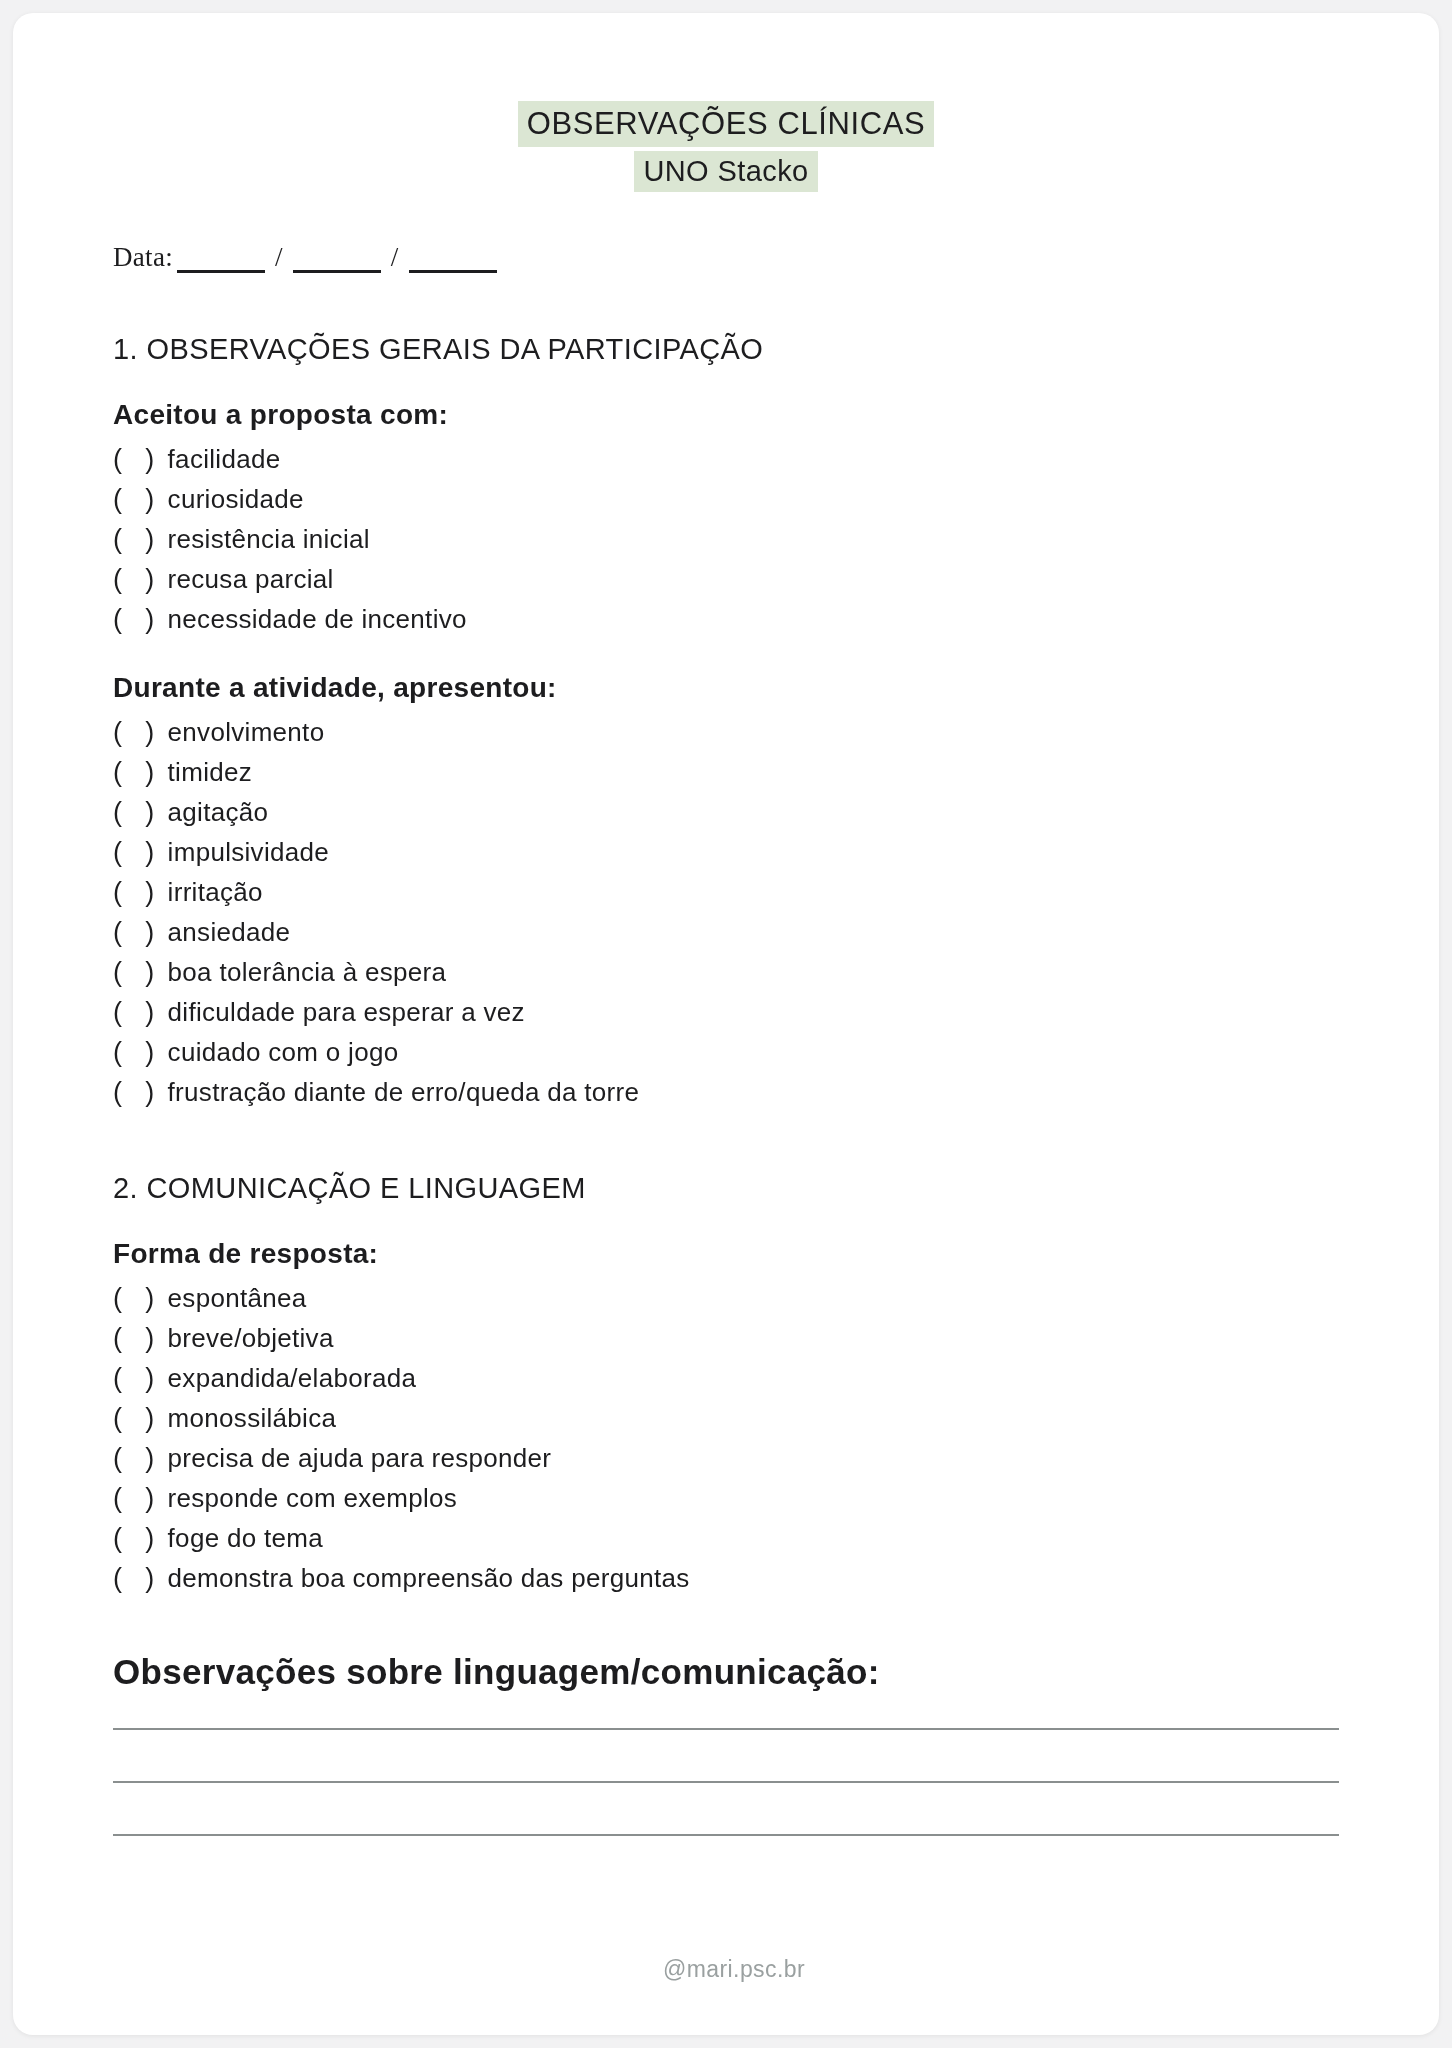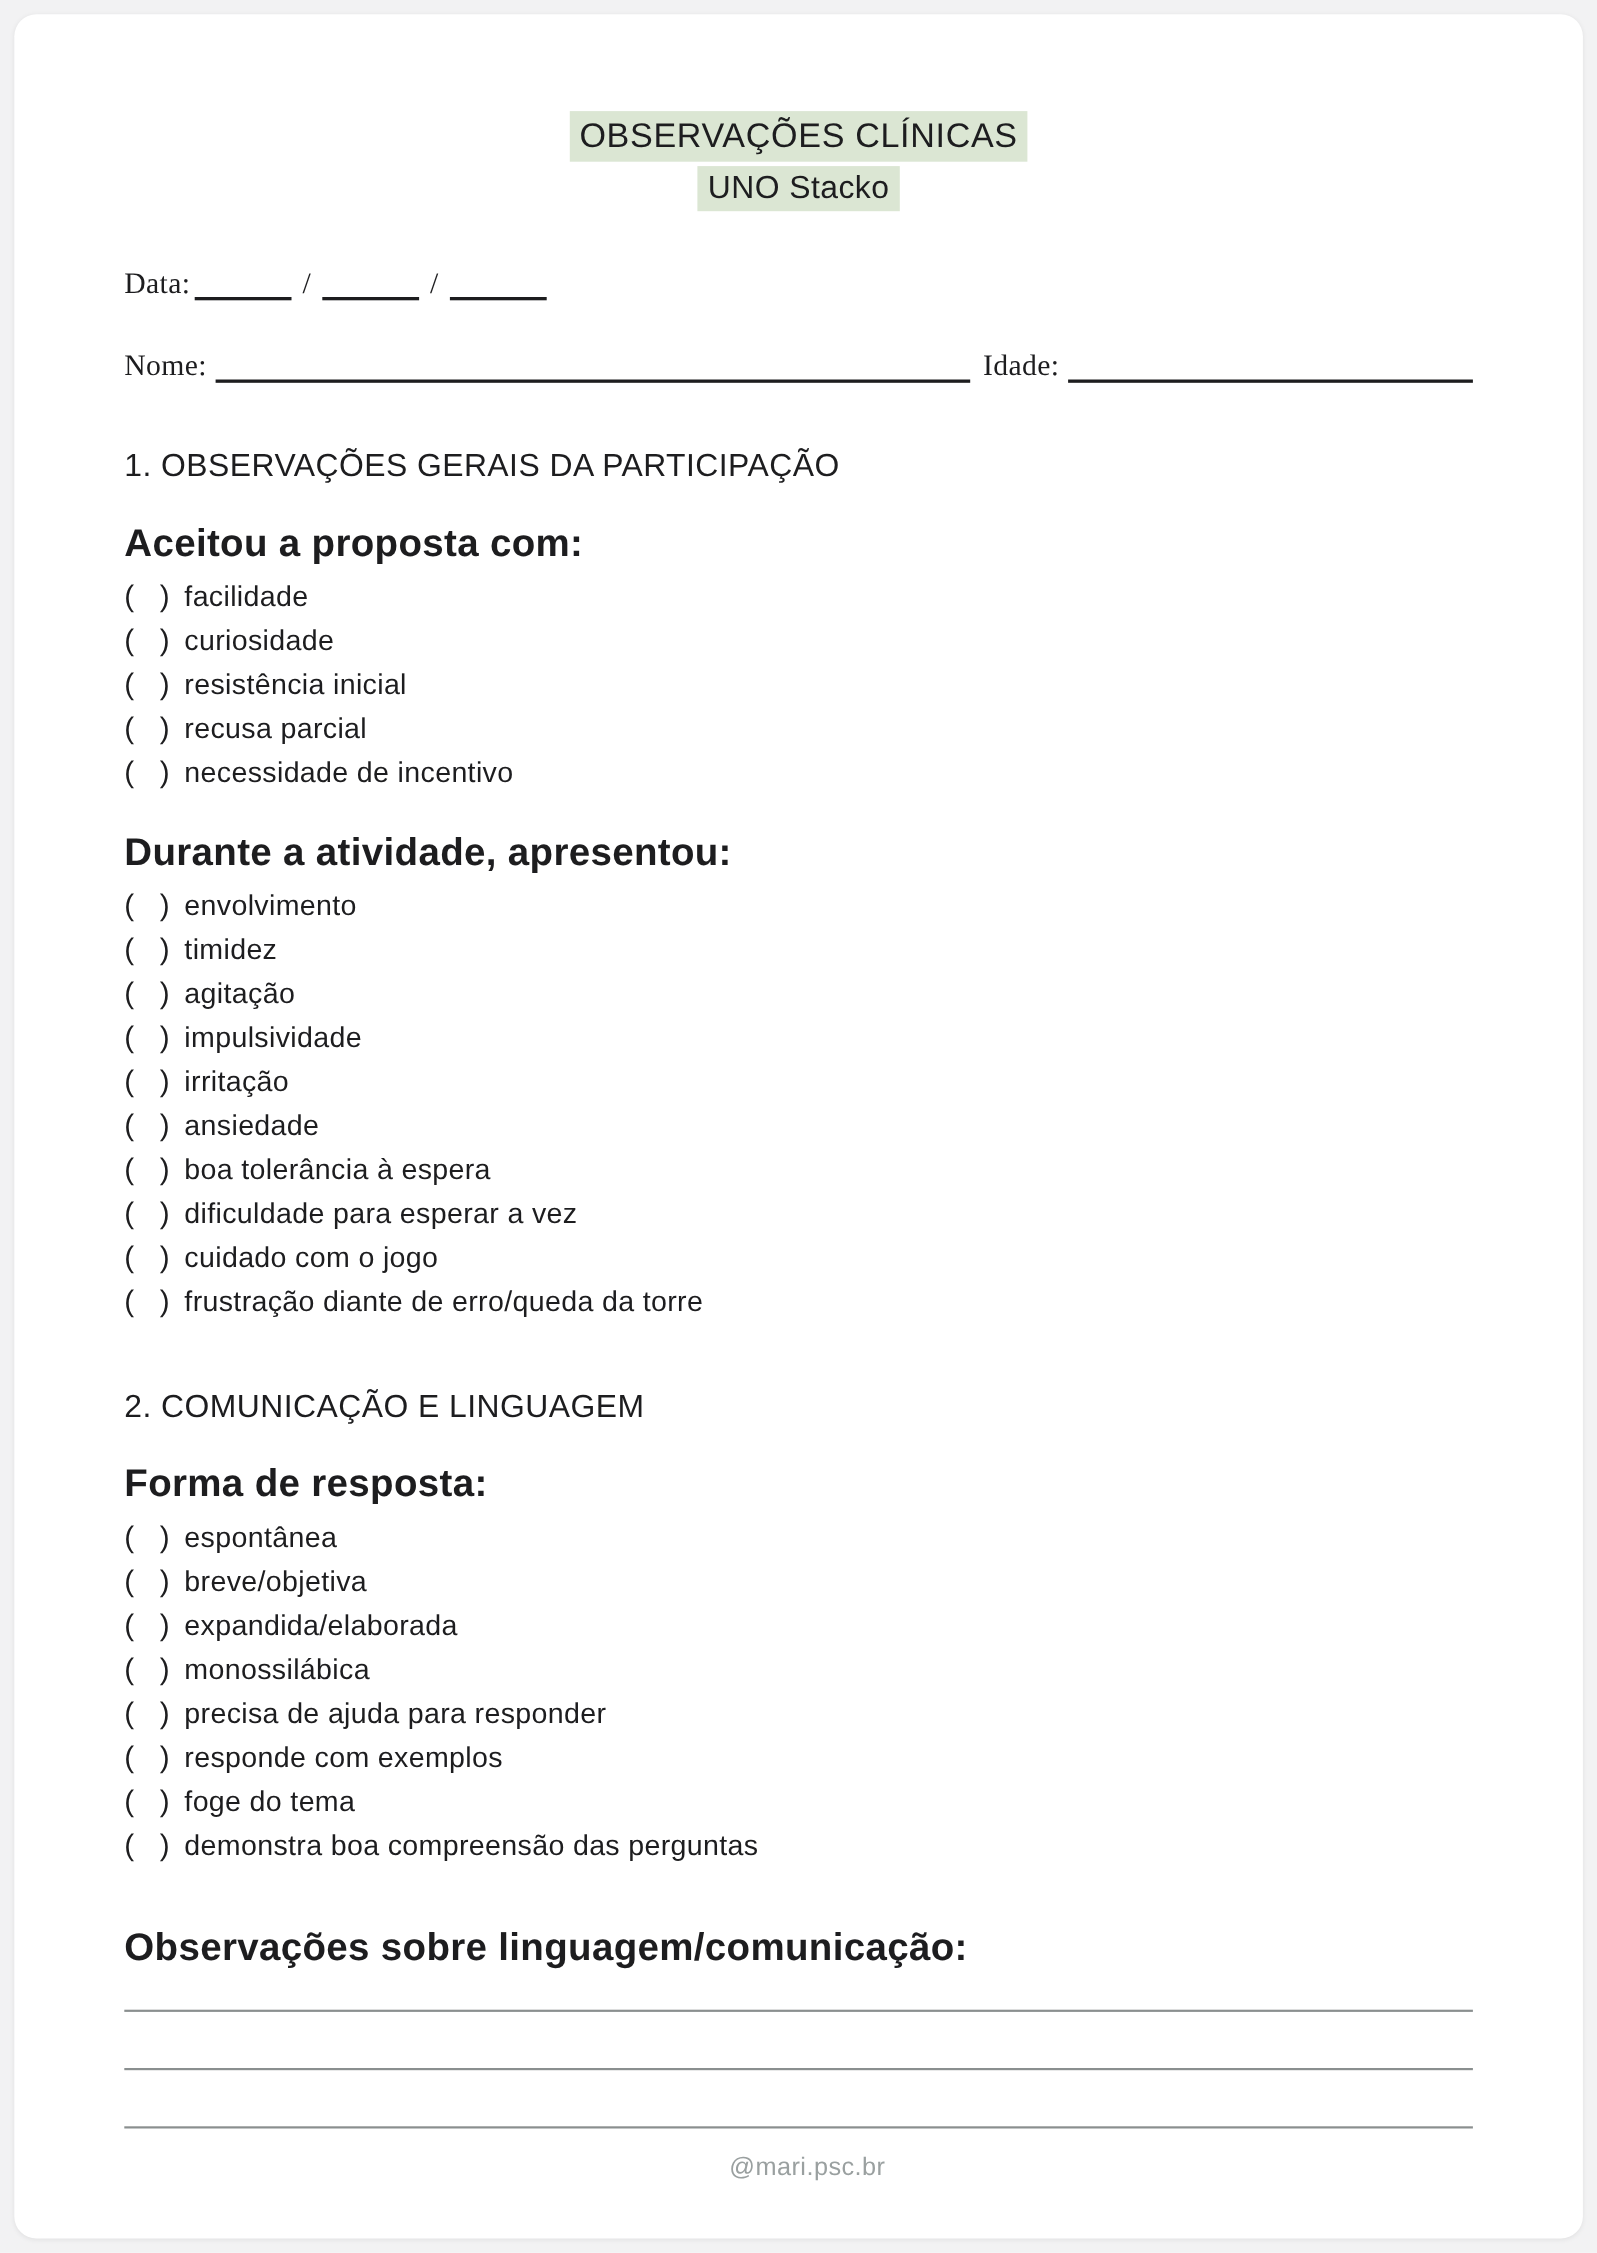--- a/index.html
+++ b/index.html
@@ -48,21 +48,21 @@
   .date-blank { width:88px; margin:0 4px; }
   .date-sep { margin:0 6px; }
   .name-blank { flex:1; margin:0 12px 0 8px; }
   .age-blank { width:368px; margin-left:8px; }
   
   .section-heading {
     font-size:29px; font-weight:400; letter-spacing:0.4px;
     margin-top:60px;
   }
   .sub-heading {
-    font-size:35px; font-weight:700; letter-spacing:0.3px;
+    font-size:28px; font-weight:700; letter-spacing:0.3px;
     margin-top:33px; margin-bottom:8px;
   }
   .item {
     height:40px;
     display:flex; align-items:center;
     font-size:26px; letter-spacing:0.3px;
   }
   .paren { white-space:nowrap; font-size:27px; }
   .pc { margin-left:23px; margin-right:13px; }
   
@@ -97,26 +97,20 @@
 
   <div class="fill-row date-row">
     <span>Data:</span>
     <span class="blank date-blank"></span>
     <span class="date-sep">/</span>
     <span class="blank date-blank"></span>
     <span class="date-sep">/</span>
     <span class="blank date-blank"></span>
   </div>
 
-  <div class="fill-row name-row">
-    <span>Nome:</span>
-    <span class="blank name-blank"></span>
-    <span>Idade:</span>
-    <span class="blank age-blank"></span>
-  </div>
 
   <div class="section-heading">1. OBSERVAÇÕES GERAIS DA PARTICIPAÇÃO</div>
 
   <div class="sub-heading">Aceitou a proposta com:</div>
 
   <div class="item">
     <span class="paren"><span>(</span><span class="pc">)</span></span>
     <span class="item-label">facilidade</span>
   </div>
   <div class="item">

